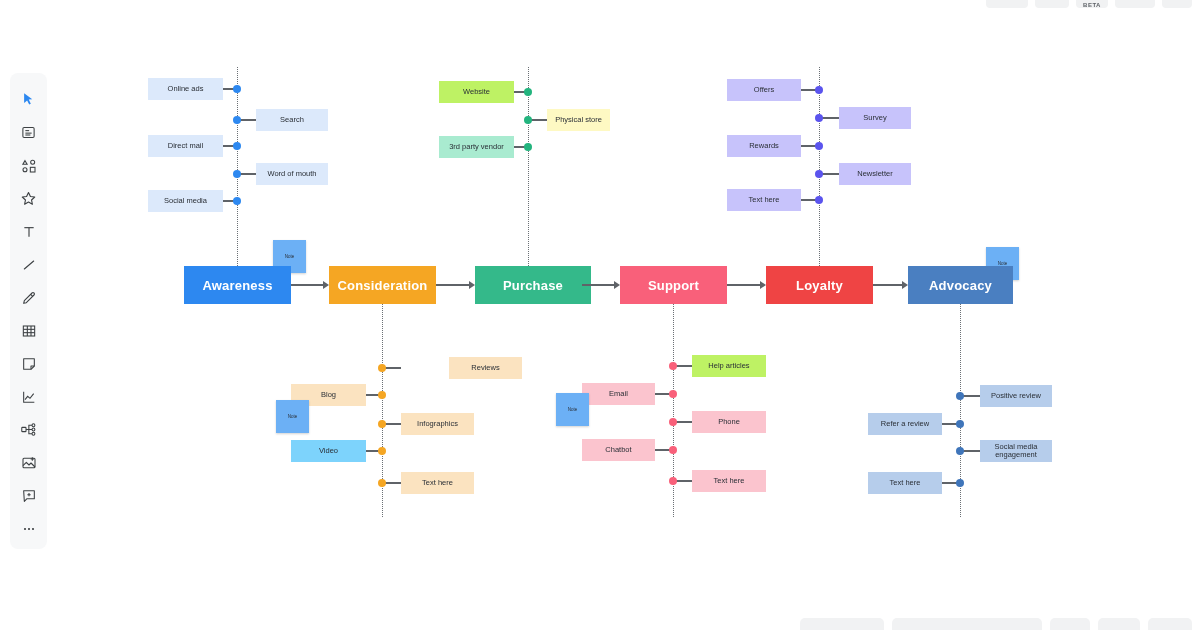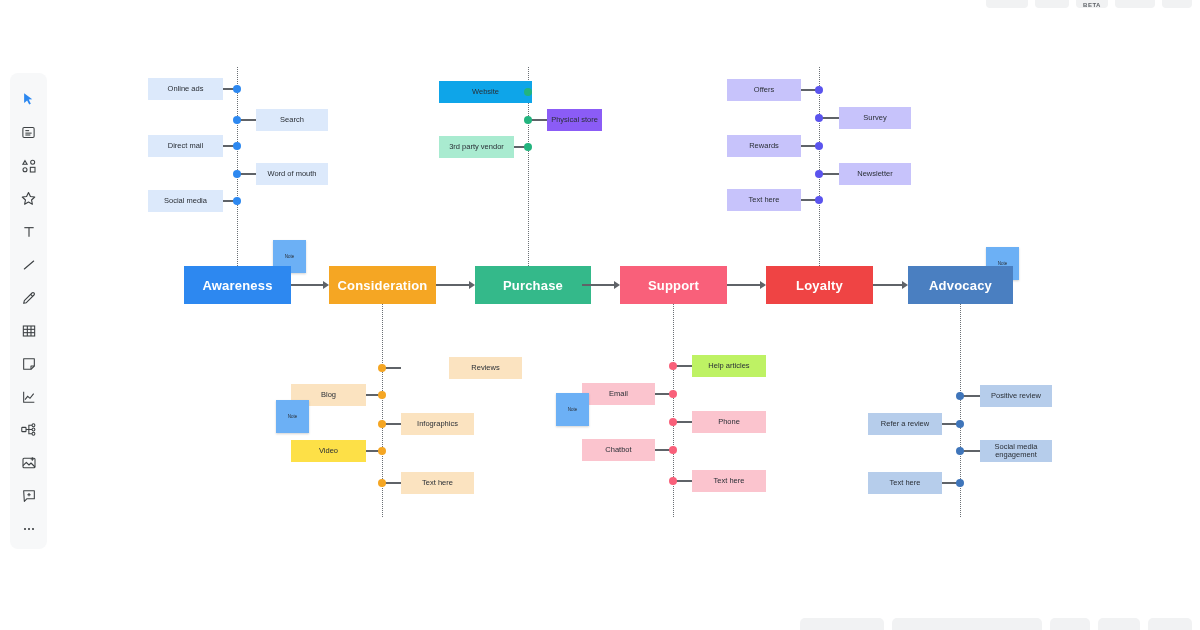--- a/index.html
+++ b/index.html
@@ -238,35 +238,35 @@
       <div class="connector" style="left: 382px; top: 367.2px; width: 19px;"></div>
       <div class="chiplabel" style="left: 401px; top: 357px; width: 73px; background: rgb(251, 227, 192); margin-left: 48px;">Reviews</div>
       <div class="dot" style="left: 378px; top: 364px; background: rgb(245, 166, 35);"></div>
       <div class="connector" style="left: 366px; top: 394.2px; width: 16px;"></div>
       <div class="chiplabel" style="left: 291px; top: 384px; width: 75px; background: rgb(251, 227, 192);">Blog</div>
       <div class="dot" style="left: 378px; top: 391px; background: rgb(245, 166, 35);"></div>
       <div class="connector" style="left: 382px; top: 423.2px; width: 19px;"></div>
       <div class="chiplabel" style="left: 401px; top: 413px; width: 73px; background: rgb(251, 227, 192);">Infographics</div>
       <div class="dot" style="left: 378px; top: 420px; background: rgb(245, 166, 35);"></div>
       <div class="connector" style="left: 366px; top: 450.2px; width: 16px;"></div>
-      <div class="chiplabel" style="left: 291px; top: 440px; width: 75px; background: #fde047;">Video</div>
+      <div class="chiplabel" style="left: 291px; top: 440px; width: 75px; background: #7dd3fc;">Video</div>
       <div class="dot" style="left: 378px; top: 447px; background: rgb(245, 166, 35);"></div>
       <div class="connector" style="left: 382px; top: 482.2px; width: 19px;"></div>
       <div class="chiplabel" style="left: 401px; top: 472px; width: 73px; background: rgb(251, 227, 192);">Text here</div>
       <div class="dot" style="left: 378px; top: 479px; background: rgb(245, 166, 35);"></div>
       <div class="note" style="left: 276px; top: 400px;">Note</div>
       <div class="stage" style="left: 329px; top: 266px; width: 107px; background: rgb(245, 166, 35);">Consideration</div>
       <div class="arrowline" style="left: 436px; top: 284.2px; width: 34px;"></div>
       <div class="arrowhead" style="left: 469px; top: 281px;"></div>
       <div class="dashline" style="left: 528px; top: 67px; height: 199px; border-color: rgb(107, 112, 117);"></div>
       <div class="connector" style="left: 514px; top: 91.2px; width: 14px;"></div>
-      <div class="chiplabel" style="left: 439px; top: 81px; width: 93px; background: #0ea5e9;">Website</div>
+      <div class="chiplabel" style="left: 439px; top: 81px; width: 75px; background: #bef264;">Website</div>
       <div class="dot" style="left: 524px; top: 88px; background: rgb(35, 180, 126);"></div>
       <div class="connector" style="left: 528px; top: 119.2px; width: 19px;"></div>
-      <div class="chiplabel" style="left: 547px; top: 109px; width: 55px; background: #8b5cf6; text-align: right;">Physical store</div>
+      <div class="chiplabel" style="left: 547px; top: 109px; width: 63px; background: #fef9c3; text-align: right;">Physical store</div>
       <div class="dot" style="left: 524px; top: 116px; background: rgb(35, 180, 126);"></div>
       <div class="connector" style="left: 514px; top: 146.2px; width: 14px;"></div>
       <div class="chiplabel" style="left: 439px; top: 136px; width: 75px; background: rgb(169, 235, 208);">3rd party vendor</div>
       <div class="dot" style="left: 524px; top: 143px; background: rgb(35, 180, 126);"></div>
       <div class="stage" style="left: 475px; top: 266px; width: 116px; background: rgb(52, 185, 138);">Purchase</div>
       <div class="arrowline" style="left: 582px; top: 284.2px; width: 33px;"></div>
       <div class="arrowhead" style="left: 614px; top: 281px;"></div>
       <div class="dashline" style="left: 673px; top: 304px; height: 213px; border-color: rgb(107, 112, 117);"></div>
       <div class="connector" style="left: 673px; top: 365.2px; width: 19px;"></div>
       <div class="chiplabel" style="left: 692px; top: 355px; width: 74px; background: #bef264;">Help articles</div>

